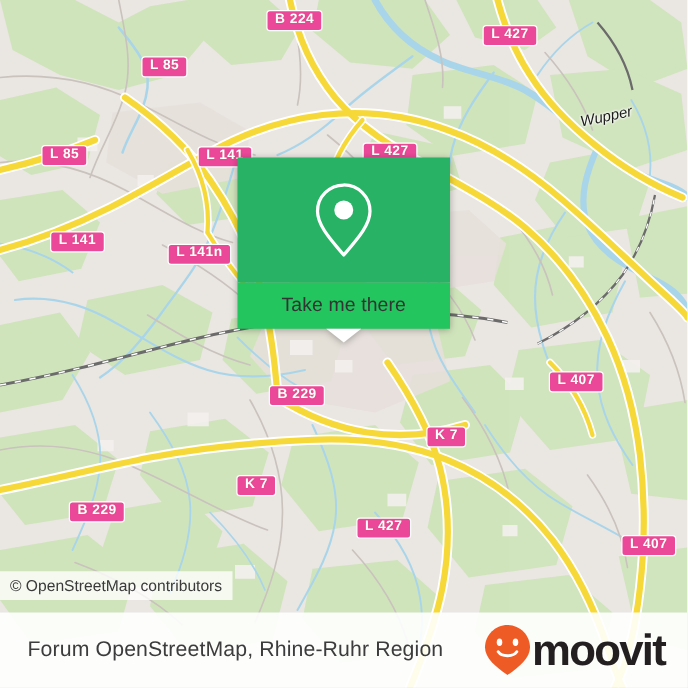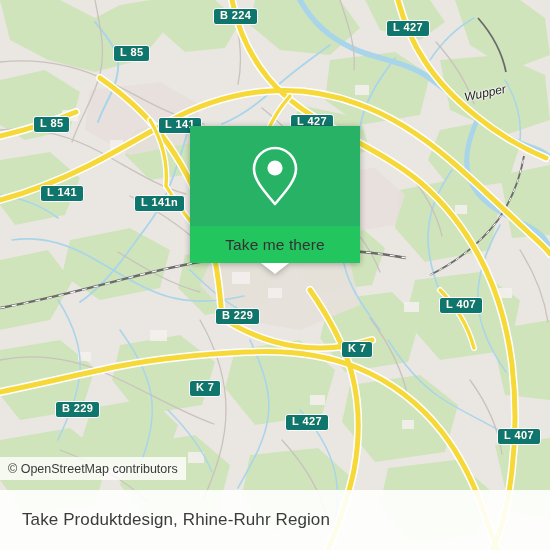--- a/index.html
+++ b/index.html
@@ -25,21 +25,21 @@
     background: #eae6e2;
   }
   #map-svg { display: block; width: 550px; height: 550px; }
 
   
   .shield {
     position: absolute;
     display: flex;
     align-items: center;
     justify-content: center;
-    background: #0f766e;
+    background: #ec4899;
     border: 1.5px solid #ffffff;
     border-radius: 3px;
     color: #ffffff;
     font-family: "Liberation Sans", sans-serif;
     font-size: 11px;
     font-weight: bold;
     letter-spacing: 0.4px;
     padding: 1px 6px 2px 6px;
     white-space: nowrap;
     text-shadow: 0 0 1px rgba(120,110,0,0.35);
@@ -390,16 +390,25 @@
       <span id="callout-label">Take me there</span>
     </div>
     <div id="callout-tip"></div>
   </div>
 
   <div id="attribution">
     <span>© OpenStreetMap contributors</span>
   </div>
 
   <div id="bottom-bar">
-    <div id="place-title">Take Produktdesign, Rhine-Ruhr Region</div>
+    <div id="place-title">Forum OpenStreetMap, Rhine-Ruhr Region</div>
+    <div id="brand">
+      <svg id="brand-mark" width="38" height="42" viewBox="0 0 38 42">
+        <path d="M19 1 C9.1 1 1 9.1 1 19 C1 27.4 9.6 34.6 19 41 C28.4 34.6 37 27.4 37 19 C37 9.1 28.9 1 19 1 Z" fill="#ef5b25"></path>
+        <ellipse cx="12.6" cy="14.8" rx="2.2" ry="3.0" fill="#ffffff"></ellipse>
+        <ellipse cx="25.4" cy="14.8" rx="2.2" ry="3.0" fill="#ffffff"></ellipse>
+        <path d="M11.6 22.4 C14.4 26.6 23.6 26.6 26.4 22.4" fill="none" stroke="#ffffff" stroke-width="2.4" stroke-linecap="round"></path>
+      </svg>
+      <div id="brand-name">moovit</div>
+    </div>
   </div>
 
 </div>
 
 </body></html>

